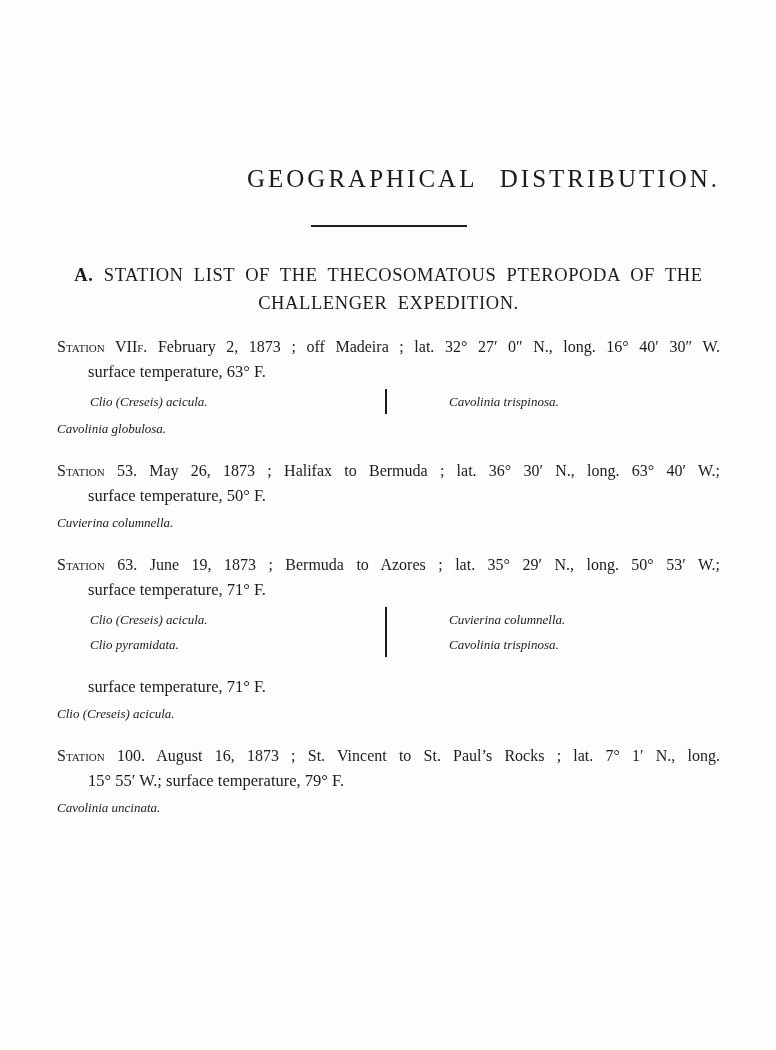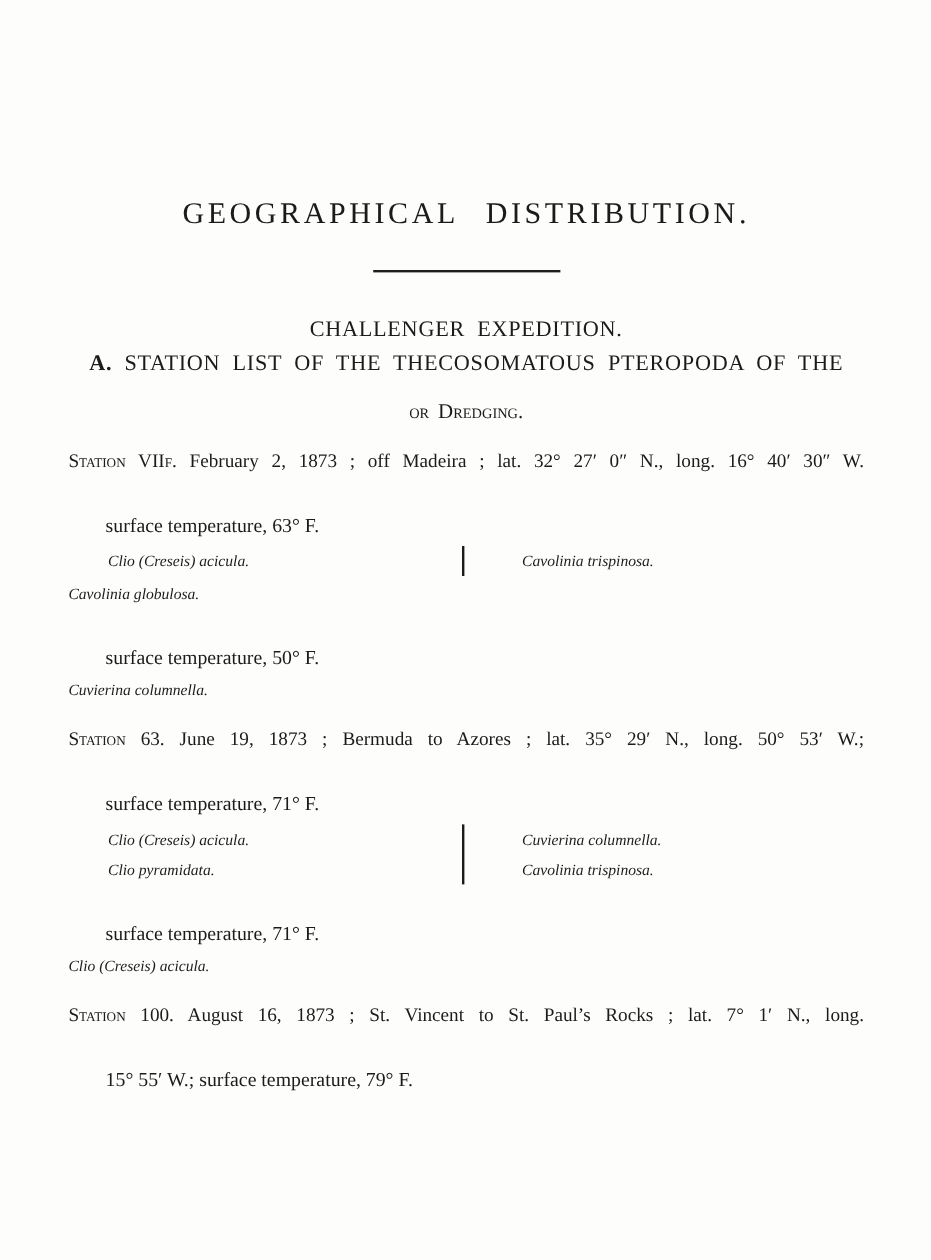--- a/index.html
+++ b/index.html
@@ -15,21 +15,21 @@
   .page {
     box-sizing: border-box;
     width: 776px;
     height: 1050px;
     background: #fdfdfb;
     color: #1b1b1b;
     font-family: "Liberation Serif", "DejaVu Serif", serif;
     padding: 146px 56px 0 57px;
   }
   .title {
-    text-align: center;
+    text-align: right;
     font-size: 25px;
     letter-spacing: 3px;
     word-spacing: 14px;
     font-weight: normal;
     line-height: 32px;
     white-space: nowrap;
   }
   .rule {
     width: 156px;
     margin: 30px auto 0 auto;
@@ -63,21 +63,20 @@
     line-height: 25px;
   }
   .justify {
     text-align: justify;
     text-align-last: justify;
   }
   .head-line2 {
     margin-left: 31px;
     font-size: 16.5px;
     line-height: 25px;
-    margin-top: 28px;
   }
   .sc {
     font-variant: small-caps;
   }
   .species {
     font-style: italic;
     font-size: 13px;
     line-height: 25px;
   }
   .centered {
@@ -91,57 +90,58 @@
   }
   .col-left {
     width: 295px;
   }
   .col-bar {
     width: 0;
     border-left: 2px solid #1b1b1b;
   }
   .col-right {
     padding-left: 48px;
+    margin-left: 14px;
   }
 </style>
 </head>
 <body>
 
 <div class="page">
 
   <h1 class="title">GEOGRAPHICAL DISTRIBUTION.</h1>
 
   <hr class="rule">
 
   <div class="heading-a">
+    <div><span class="prefix">A.</span> <span>STATION LIST OF THE THECOSOMATOUS PTEROPODA OF THE</span></div>
     <div>CHALLENGER EXPEDITION.</div>
-    <div><span class="prefix">A.</span> <span>STATION LIST OF THE THECOSOMATOUS PTEROPODA OF THE</span></div>
   </div>
 
   <div class="subheading">
-    <div>or Dredging.</div>
   </div>
 
   <section class="station">
     <div class="head-line1 justify"><span class="sc">Station VIIf.</span> <span>February 2, 1873 ; off Madeira ; lat. 32° 27′ 0″ N., long. 16° 40′ 30″ W.</span></div>
     <div class="head-line2">surface temperature, 63° F.</div>
     <div class="species-cols">
       <div class="col-left">
         <div class="species">Clio (Creseis) acicula.</div>
       </div>
       <div class="col-bar"></div>
       <div class="col-right">
         <div class="species">Cavolinia trispinosa.</div>
       </div>
     </div>
     <div class="species centered">Cavolinia globulosa.</div>
   </section>
 
 
   <section class="station">
+    <div class="head-line1 justify"><span class="sc">Station 53.</span> <span>May 26, 1873 ; Halifax to Bermuda ; lat. 36° 30′ N., long. 63° 40′ W.;</span></div>
     <div class="head-line2">surface temperature, 50° F.</div>
     <div class="species centered">Cuvierina columnella.</div>
   </section>
 
   <section class="station">
     <div class="head-line1 justify"><span class="sc">Station 63.</span> <span>June 19, 1873 ; Bermuda to Azores ; lat. 35° 29′ N., long. 50° 53′ W.;</span></div>
     <div class="head-line2">surface temperature, 71° F.</div>
     <div class="species-cols">
       <div class="col-left">
         <div class="species">Clio (Creseis) acicula.</div>
@@ -156,15 +156,16 @@
   </section>
 
   <section class="station">
     <div class="head-line2">surface temperature, 71° F.</div>
     <div class="species centered">Clio (Creseis) acicula.</div>
   </section>
 
   <section class="station">
     <div class="head-line1 justify"><span class="sc">Station 100.</span> <span>August 16, 1873 ; St. Vincent to St. Paul’s Rocks ; lat. 7° 1′ N., long.</span></div>
     <div class="head-line2">15° 55′ W.; surface temperature, 79° F.</div>
+    <div class="species centered">Cavolinia uncinata.</div>
   </section>
 
 </div>
 
 </body></html>

